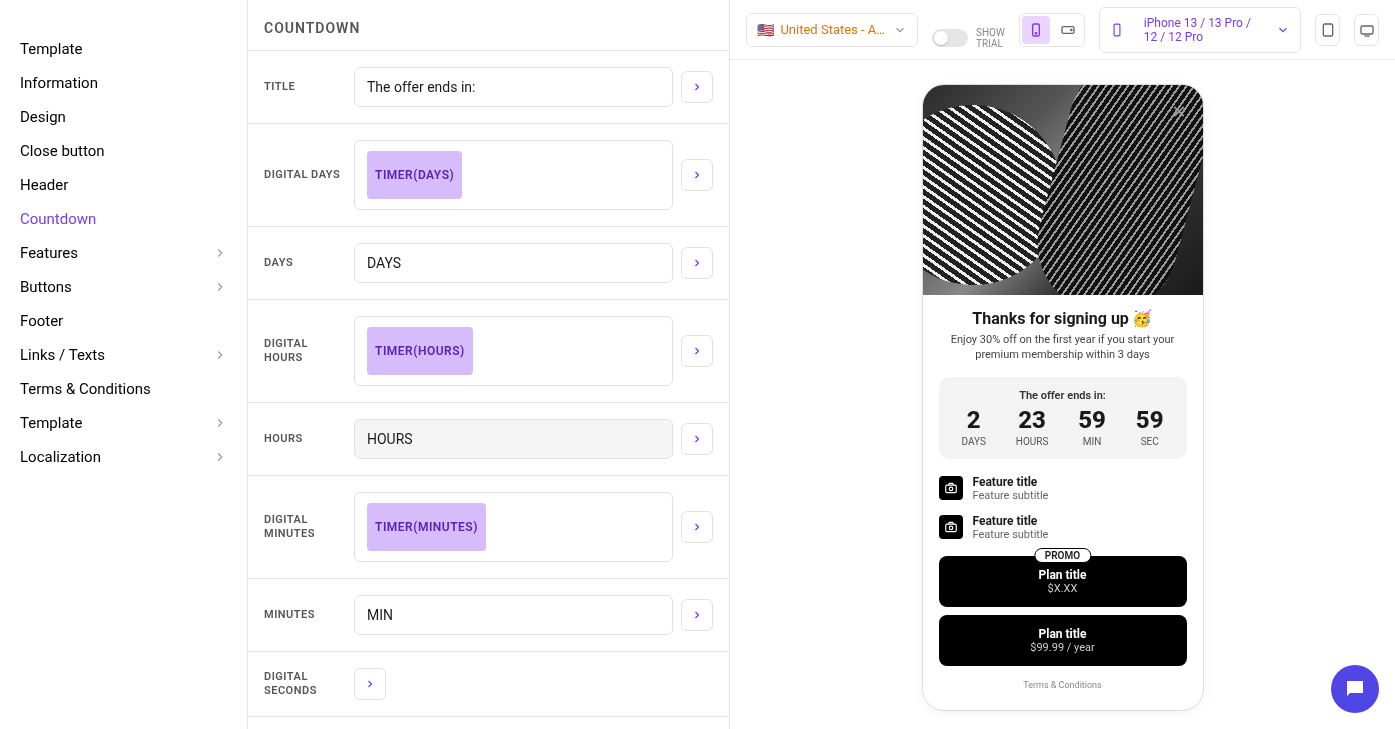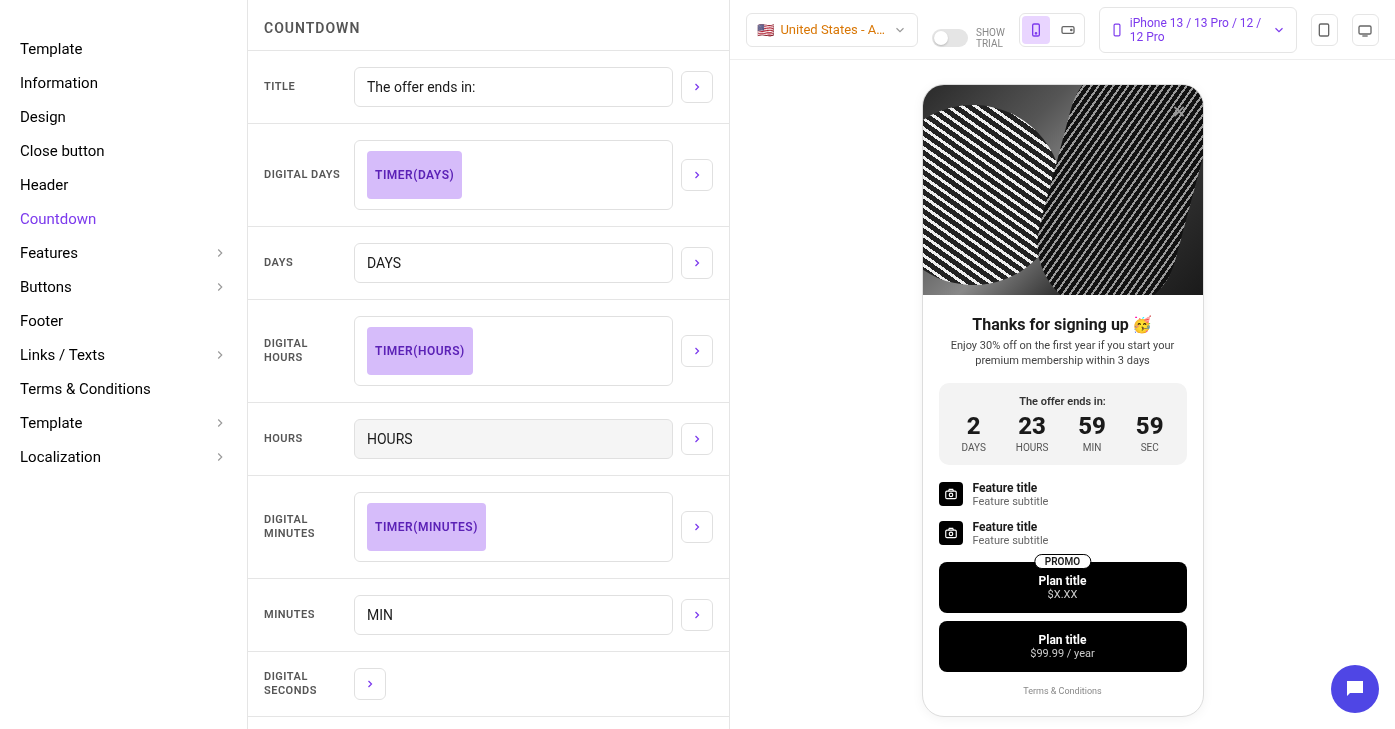--- a/index.html
+++ b/index.html
@@ -29,30 +29,30 @@
     .country-select .flag { font-size: 14px; }
     .country-select .country-text { color: #d97706; white-space: nowrap; overflow: hidden; text-overflow: ellipsis; flex: 1; }
     .country-select .chev { color: #999; }
     .trial-toggle { display: flex; align-items: center; gap: 8px; margin-top: 16px; }
     .toggle-track { width: 36px; height: 18px; background: #e5e5e5; border-radius: 999px; position: relative; cursor: pointer; }
     .toggle-thumb { width: 14px; height: 14px; background: #fff; border-radius: 50%; position: absolute; top: 2px; left: 2px; box-shadow: 0 1px 2px rgba(0,0,0,.2); }
     .trial-label { font-size: 10px; line-height: 1.1; color: #888; }
     .icon-btn-group { display: flex; gap: 4px; border: 1px solid #e5e5e5; border-radius: 6px; padding: 2px; }
     .icon-btn { width: 28px; height: 28px; display: flex; align-items: center; justify-content: center; border-radius: 4px; cursor: pointer; background: transparent; }
     .icon-btn.active { background: #e9d5ff; }
-    .device-select { border: 1px solid #e5e5e5; border-radius: 6px; padding: 8px 10px; font-size: 12px; display: flex; align-items: center; gap: 6px; cursor: pointer; color: #7c3aed; }
+    .device-select { border: 1px solid #e5e5e5; border-radius: 6px; padding: 8px 10px; font-size: 12px; display: flex; align-items: center; gap: 20px; cursor: pointer; color: #7c3aed; }
     
     
     .preview-area { flex: 1; display: flex; justify-content: center; align-items: flex-start; padding: 24px; overflow: hidden; }
     .phone { width: 282px; border: 1px solid #ddd; border-radius: 22px; background: #fff; overflow: hidden; box-shadow: 0 2px 12px rgba(0,0,0,.05); position: relative; }
     .phone-img { width: 100%; height: 210px; background: linear-gradient(135deg, #2a2a2a 0%, #555 30%, #888 50%, #333 70%, #1a1a1a 100%); position: relative; overflow: hidden; }
     .phone-img::before { content: ''; position: absolute; left: -40px; top: 20px; width: 180px; height: 180px; background: repeating-linear-gradient(45deg, #eee 0 3px, #222 3px 8px); border-radius: 50%; transform: rotate(-10deg); }
     .phone-img::after { content: ''; position: absolute; right: 10px; top: -30px; width: 140px; height: 260px; background: repeating-linear-gradient(-70deg, #999 0 2px, #111 2px 6px); border-radius: 80px; transform: rotate(15deg); }
     .phone-close { position: absolute; top: 16px; right: 16px; color: #999; font-size: 18px; cursor: pointer; z-index: 2; }
-    .phone-body { padding: 20px 16px 10px; text-align: center; }
+    .phone-body { padding: 14px 16px 10px; text-align: center; }
     .pv-title { font-weight: 700; font-size: 16px; }
     .pv-sub { font-size: 11px; color: #444; margin-top: 4px; line-height: 1.4; }
     .countdown-box { background: #f3f3f3; border-radius: 10px; padding: 12px 8px; margin-top: 14px; }
     .cd-title { font-size: 11px; font-weight: 600; color: #333; }
     .cd-grid { display: flex; justify-content: space-around; margin-top: 4px; }
     .cd-col { text-align: center; }
     .cd-num { font-size: 24px; font-weight: 800; }
     .cd-lab { font-size: 10px; color: #555; margin-top: 2px; }
     .features { margin-top: 16px; text-align: left; }
     .feature { display: flex; gap: 10px; margin-bottom: 12px; align-items: center; }

